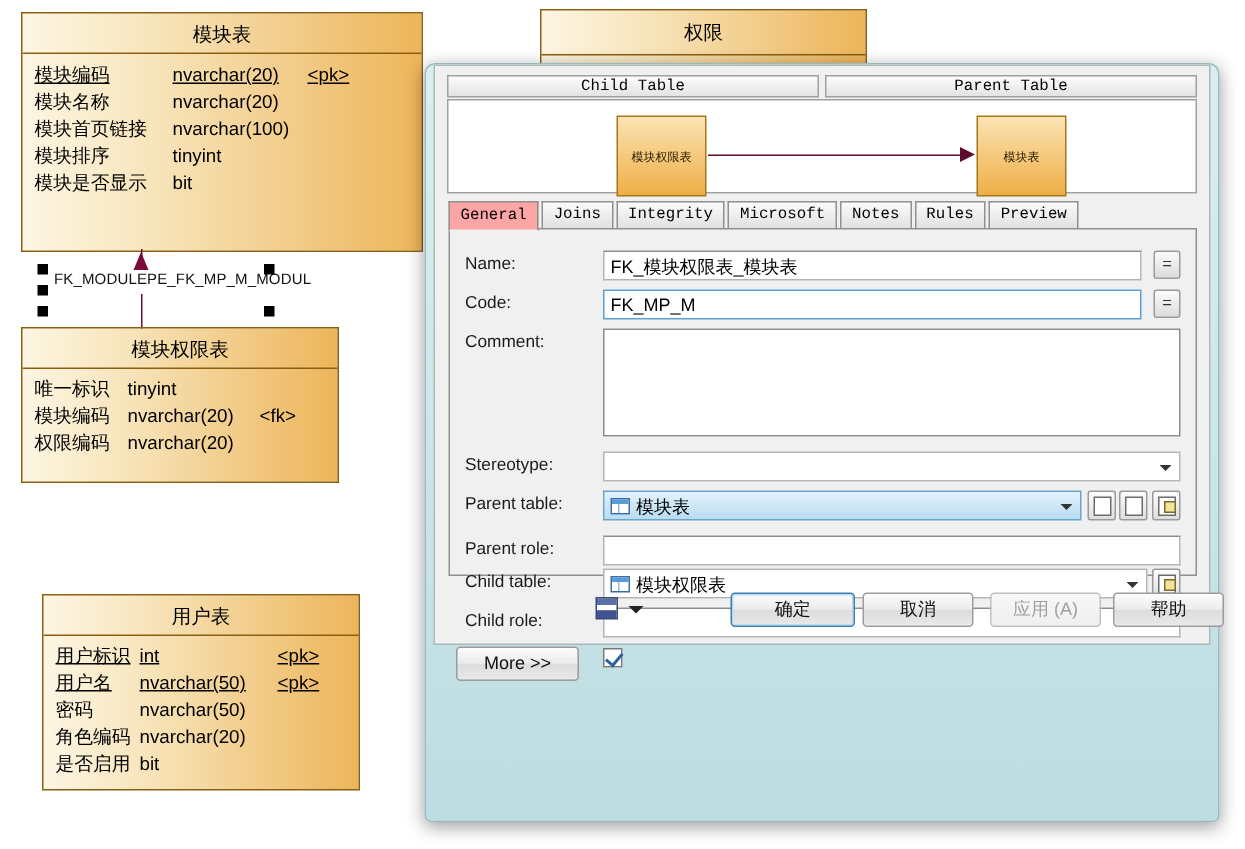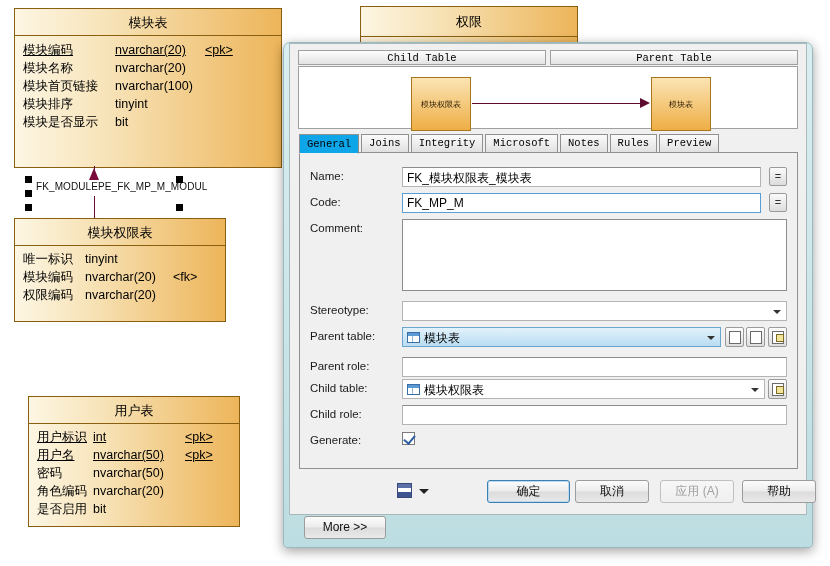--- a/index.html
+++ b/index.html
@@ -69,21 +69,21 @@
   #btn-min{right:70px;width:29px;background:linear-gradient(to bottom,#eef7f8,#cfe2e6);}
   #btn-min .gl{position:absolute;left:8px;top:11px;width:12px;height:2px;background:#b6c6ca;}
   #btn-max{right:40px;width:29px;background:linear-gradient(to bottom,#eef7f8,#cfe2e6);}
   #btn-max .gl{position:absolute;left:10px;top:4px;width:9px;height:8px;
         border:1px solid #3b5a63;box-sizing:border-box;}
   #btn-close{right:4px;width:35px;border-color:#9c3a34;
         background:linear-gradient(to bottom,#e8736a,#bf2c22 55%,#d4564c);}
   #btn-close .x{position:absolute;left:0;right:0;top:1px;text-align:center;
         color:#fff;font-size:12px;font-weight:bold;font-family:"Liberation Sans",sans-serif;}
 
-  #client{background:#f0f0f0;border:1px solid #a9b8bb;height:472px;
+  #client{background:#f0f0f0;border:1px solid #a9b8bb;height:387px;
           box-sizing:border-box;position:relative;}
 
   
   #preview{position:absolute;left:8px;top:6px;right:8px;height:79px;}
   .ptab{position:absolute;top:0;height:15px;line-height:14px;text-align:center;
         font-family:"Liberation Mono","DejaVu Sans Mono",monospace;font-size:10.5px;
         background:linear-gradient(to bottom,#fdfdfd,#e3e3e3);
         border:1px solid #a0a0a0;box-sizing:border-box;color:#000;}
   #ptab-child{left:0;width:248px;}
   #ptab-parent{left:252px;right:0;}
@@ -99,21 +99,21 @@
   #parrowhead{position:absolute;left:341px;top:31px;width:0;height:0;
         border-top:5px solid transparent;border-bottom:5px solid transparent;
         border-left:10px solid #5e0b30;}
 
   
   #tabs{position:absolute;left:9px;top:90px;right:8px;height:19px;}
   .tab{float:left;height:19px;line-height:17px;padding:0 7px;margin-right:2px;
        font-family:"Liberation Mono","DejaVu Sans Mono",monospace;font-size:10.5px;
        background:linear-gradient(to bottom,#fbfbfb,#dfdfdf);
        border:1px solid #909090;border-bottom:none;box-sizing:border-box;cursor:default;}
-  .tab.active{background:#0ea5e9;position:relative;z-index:3;
+  .tab.active{background:#fca5a5;position:relative;z-index:3;
        border-bottom:1px solid #f0f0f0;height:20px;line-height:18px;}
   #tabpage{position:absolute;left:9px;top:108px;right:8px;bottom:45px;
        background:#f0f0f0;border:1px solid #909090;box-sizing:border-box;}
 
   
   .frow{position:absolute;left:10px;right:10px;height:20px;}
   .flab{position:absolute;left:0;top:3px;width:88px;font-size:11.5px;color:#1a1a1a;}
   .fin{position:absolute;left:92px;right:0;height:20px;box-sizing:border-box;
        background:#fff;border:1px solid #b4b4b4;border-top-color:#8c8c8c;
        font-size:12px;padding:2px 4px 0 4px;color:#000;white-space:nowrap;overflow:hidden;}

